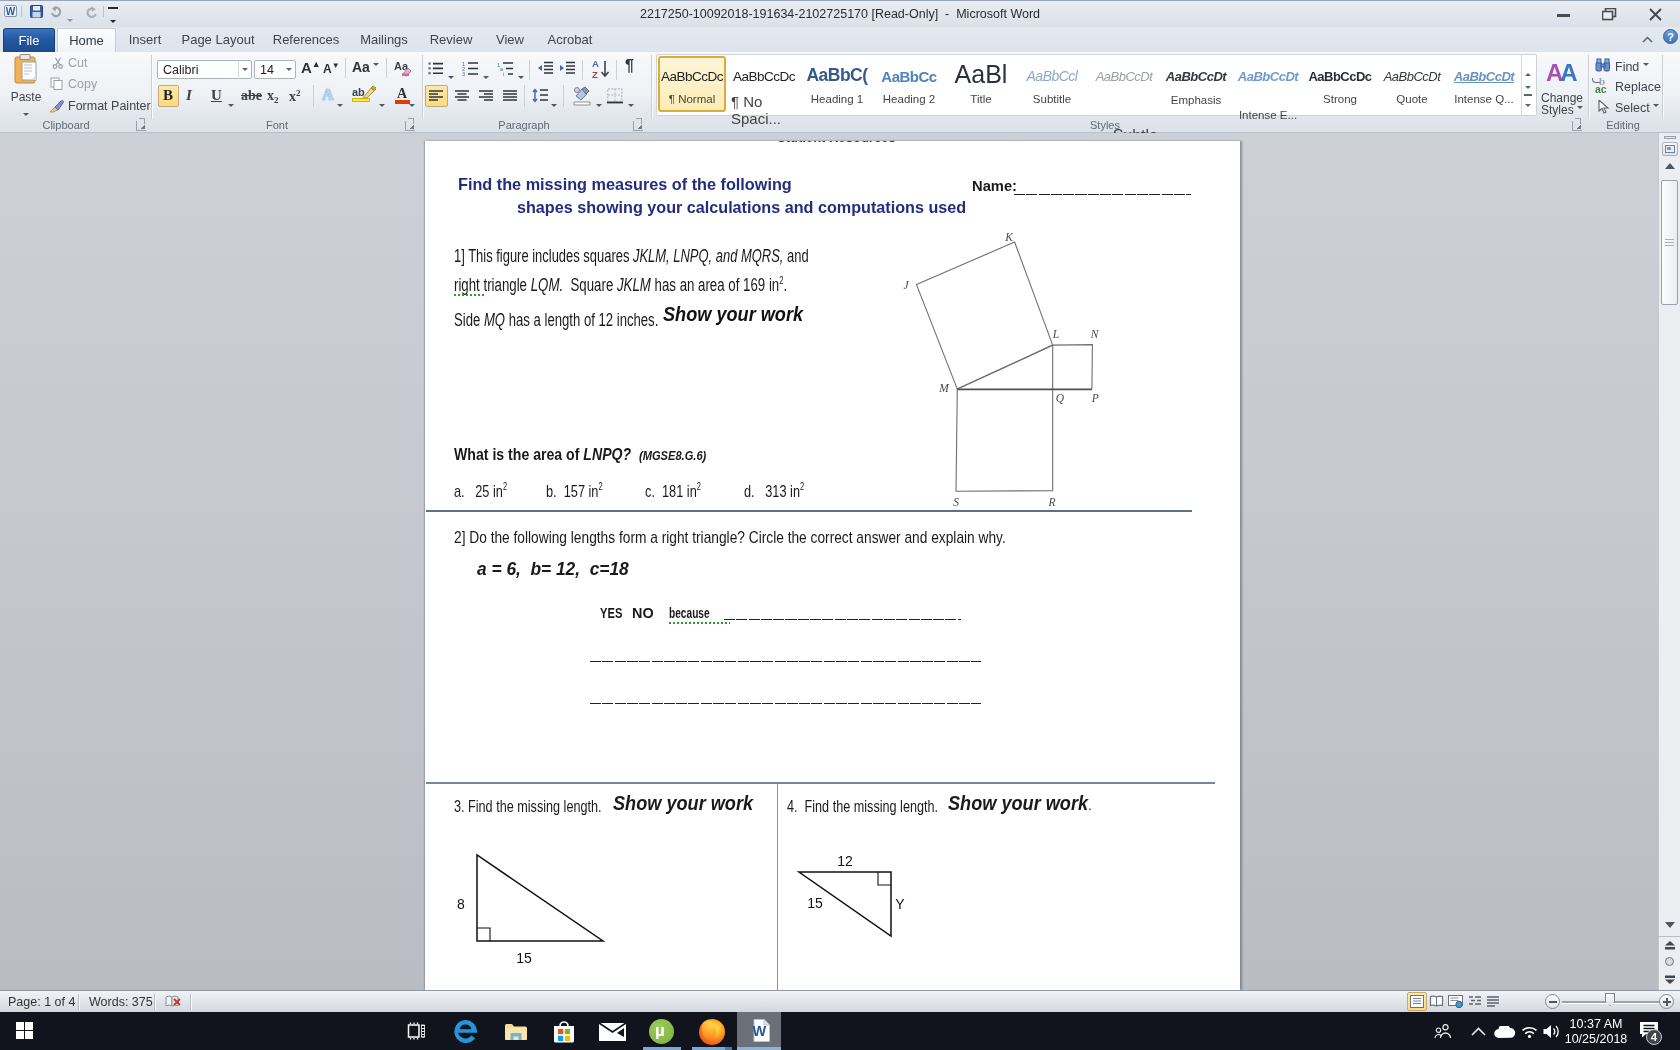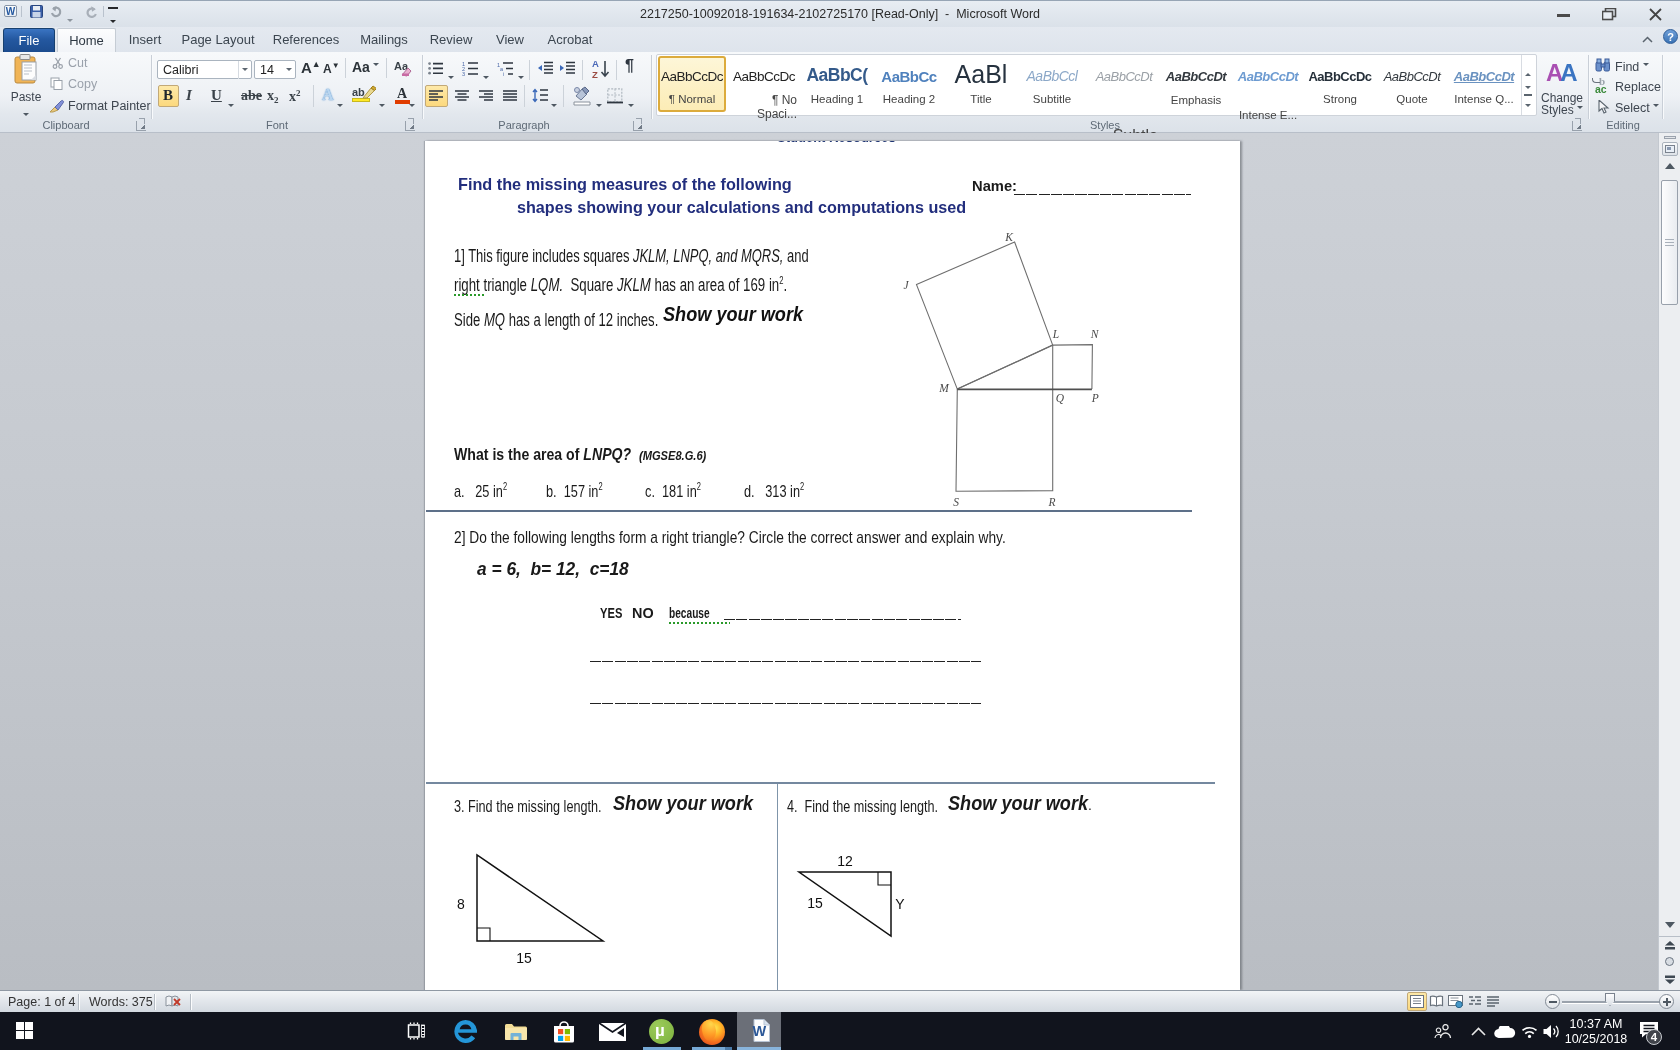--- a/index.html
+++ b/index.html
@@ -256,21 +256,21 @@
     <div class="abs" style="left:628px;top:44px;"><span class="dd"></span></div>
     <div class="glabel" style="left:484px;width:80px;">Paragraph</div>
     <div class="launcher" style="left:633px;"></div>
     <div class="gsep" style="left:651px;"></div>
 
     <div class="abs" style="left:656px;top:2px;width:881px;height:62px;background:#fff;border:1px solid #ced3da;border-radius:2px;"></div>
     <div class="abs" style="left:658px;top:4px;width:68px;height:56px;background:linear-gradient(#fdf6d8,#fcecb6);border:2px solid #dcab3c;border-radius:3px;"></div>
     <div class="style-item abs" style="left:659px;top:17px;width:66px;text-align:center;font-size:13.5px;color:#222;letter-spacing:-0.5px;">AaBbCcDc</div>
     <div class="style-item abs" style="left:659px;top:41px;width:66px;text-align:center;font-size:11.5px;color:#444;">¶ Normal</div>
     <div class="style-item abs" style="left:731px;top:17px;width:66px;text-align:center;font-size:13.5px;color:#222;letter-spacing:-0.5px;">AaBbCcDc</div>
-    <div class="style-item abs" style="left:731px;top:41px;width:66px;text-align:right;font-size:12px;color:#444;">¶ No Spaci...</div>
+    <div class="style-item abs" style="left:731px;top:41px;width:66px;text-align:left;font-size:15px;color:#444;">¶ No Spaci...</div>
     <div class="style-item abs" style="left:804px;top:13px;width:66px;text-align:center;font-size:17.5px;font-weight:bold;color:#345a8a;letter-spacing:-0.5px;">AaBbC(</div>
     <div class="style-item abs" style="left:804px;top:41px;width:66px;text-align:center;font-size:11.5px;color:#444;">Heading 1</div>
     <div class="style-item abs" style="left:876px;top:16px;width:66px;text-align:center;font-size:15px;font-weight:bold;color:#4f81bd;letter-spacing:-0.5px;">AaBbCc</div>
     <div class="style-item abs" style="left:876px;top:41px;width:66px;text-align:center;font-size:11.5px;color:#444;">Heading 2</div>
     <div class="style-item abs" style="left:946px;top:8px;width:70px;text-align:center;font-size:25px;color:#26323f;font-family:Liberation Sans, sans-serif;">AaBl</div>
     <div class="style-item abs" style="left:946px;top:41px;width:70px;text-align:center;font-size:11.5px;color:#444;">Title</div>
     <div class="style-item abs" style="left:1018px;top:16px;width:68px;text-align:center;font-size:14px;font-style:italic;color:#8ca8c8;letter-spacing:-0.5px;">AaBbCcl</div>
     <div class="style-item abs" style="left:1018px;top:41px;width:68px;text-align:center;font-size:11.5px;color:#444;">Subtitle</div>
     <div class="style-item abs" style="left:1090px;top:17px;width:68px;text-align:center;font-size:13px;font-style:italic;color:#9aa0a6;letter-spacing:-0.5px;">AaBbCcDt</div>
     <div class="style-item abs" style="left:1090px;top:41px;width:68px;text-align:right;font-size:16px;color:#444;margin-top:34px;">Subtle Em...</div>

